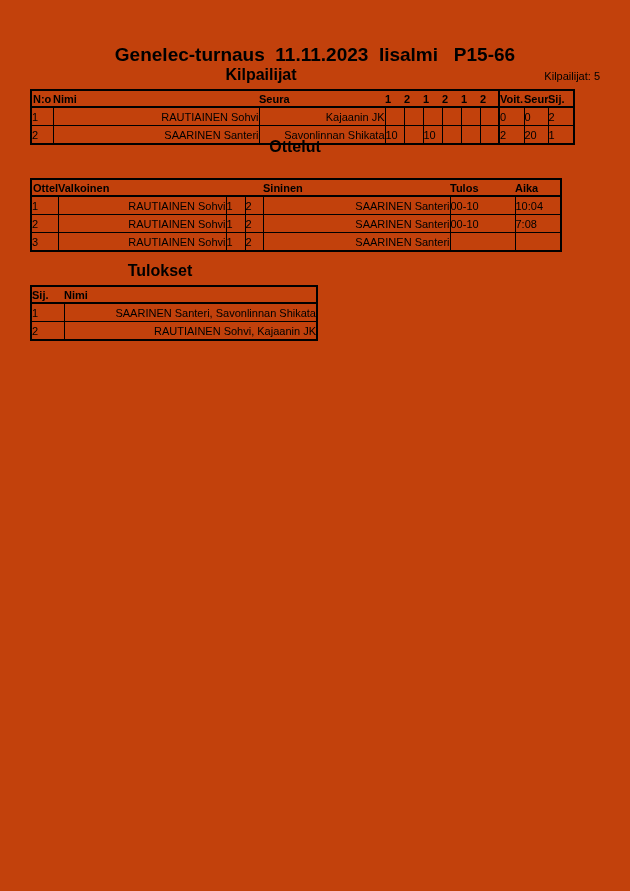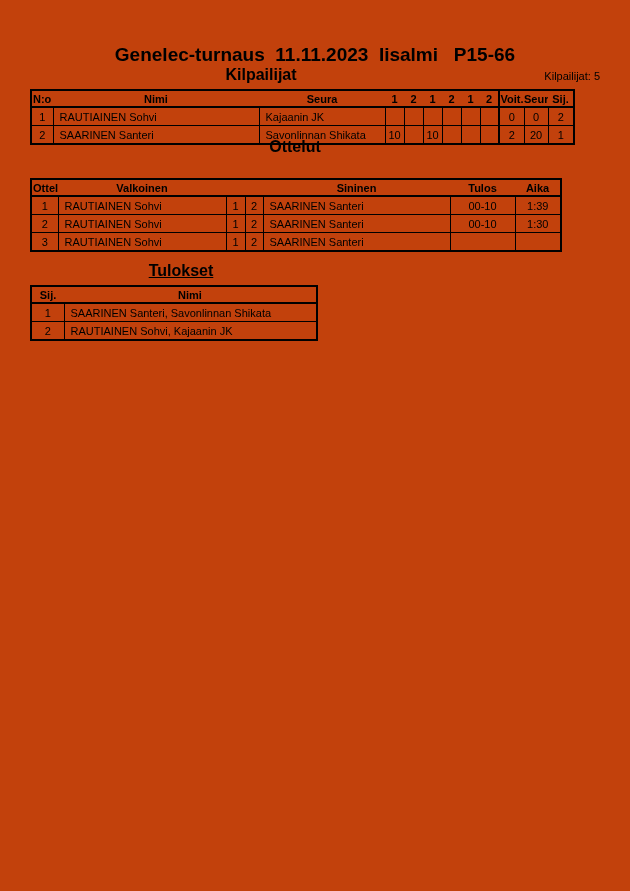--- a/index.html
+++ b/index.html
@@ -26,21 +26,21 @@
   .sec-title {
     position: absolute;
     transform: translateX(-50%);
     font-size: 16px;
     font-weight: bold;
     white-space: nowrap;
     line-height: 14px;
   }
   .sec-title.kilp { left: 261px; top: 68px; }
   .sec-title.ott  { left: 295px; top: 140px; }
-  .sec-title.tul  { left: 181px; top: 264px; text-decoration: underline; }
+  .sec-title.tul  { left: 160px; top: 264px; }
   .count-note {
     position: absolute;
     top: 70px;
     right: 30px;
     font-size: 11px;
     line-height: 13px;
   }
   table {
     position: absolute;
     border-collapse: collapse;
@@ -58,22 +58,22 @@
     overflow: hidden;
     white-space: nowrap;
   }
   td {
     padding: 0;
     height: 17px;
     border: 1px solid #000;
     overflow: hidden;
     white-space: nowrap;
   }
-  .ctr { text-align: center; }
-  .lft { text-align: left; padding-left: 6px; }
+  .ctr { text-align: left; }
+  .lft { text-align: right; padding-left: 6px; }
   th.hleft { text-align: left; padding-left: 1px; }
   .thickL { border-left: 2px solid #000 !important; }
   #t-kilpailijat { left: 30px; top: 89px;  width: 544px; border-radius: 18px; }
   #t-ottelut     { left: 30px; top: 178px; width: 530px; }
   #t-tulokset    { left: 30px; top: 285px; width: 286px; }
 </style>
 </head>
 <body>
 
 <div class="page">
@@ -166,30 +166,30 @@
       <th class="ctr">Tulos</th>
       <th class="ctr">Aika</th>
     </tr>
     <tr>
       <td class="ctr">1</td>
       <td class="lft">RAUTIAINEN Sohvi</td>
       <td class="ctr">1</td>
       <td class="ctr">2</td>
       <td class="lft">SAARINEN Santeri</td>
       <td class="ctr">00-10</td>
-      <td class="ctr">1:39</td>
+      <td class="ctr">10:04</td>
     </tr>
     <tr>
       <td class="ctr">2</td>
       <td class="lft">RAUTIAINEN Sohvi</td>
       <td class="ctr">1</td>
       <td class="ctr">2</td>
       <td class="lft">SAARINEN Santeri</td>
       <td class="ctr">00-10</td>
-      <td class="ctr">1:30</td>
+      <td class="ctr">7:08</td>
     </tr>
     <tr>
       <td class="ctr">3</td>
       <td class="lft">RAUTIAINEN Sohvi</td>
       <td class="ctr">1</td>
       <td class="ctr">2</td>
       <td class="lft">SAARINEN Santeri</td>
       <td class="ctr"></td>
       <td class="ctr"></td>
     </tr>

